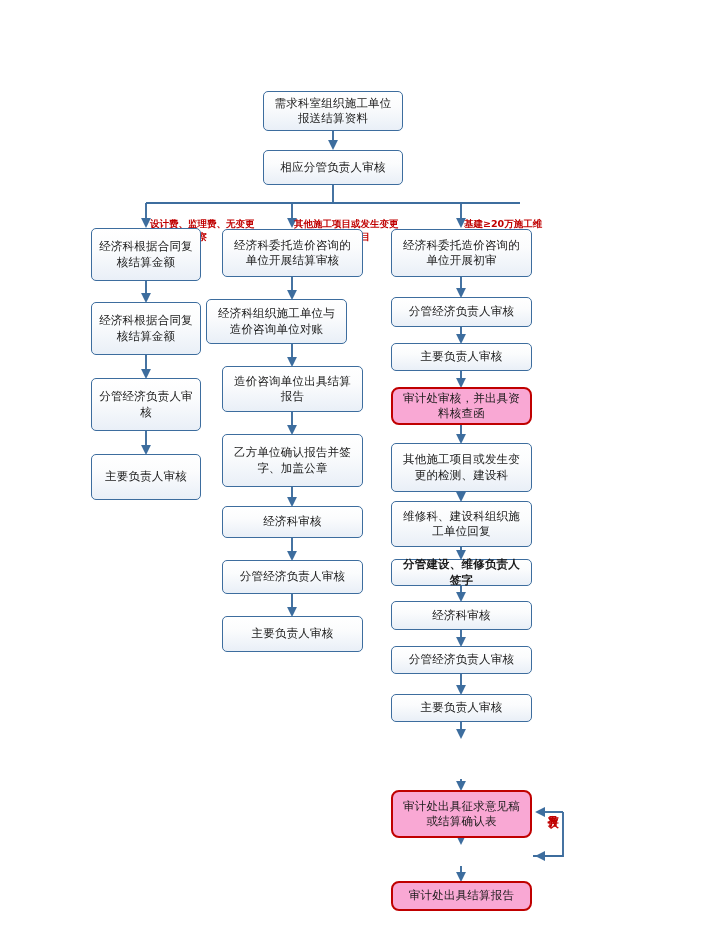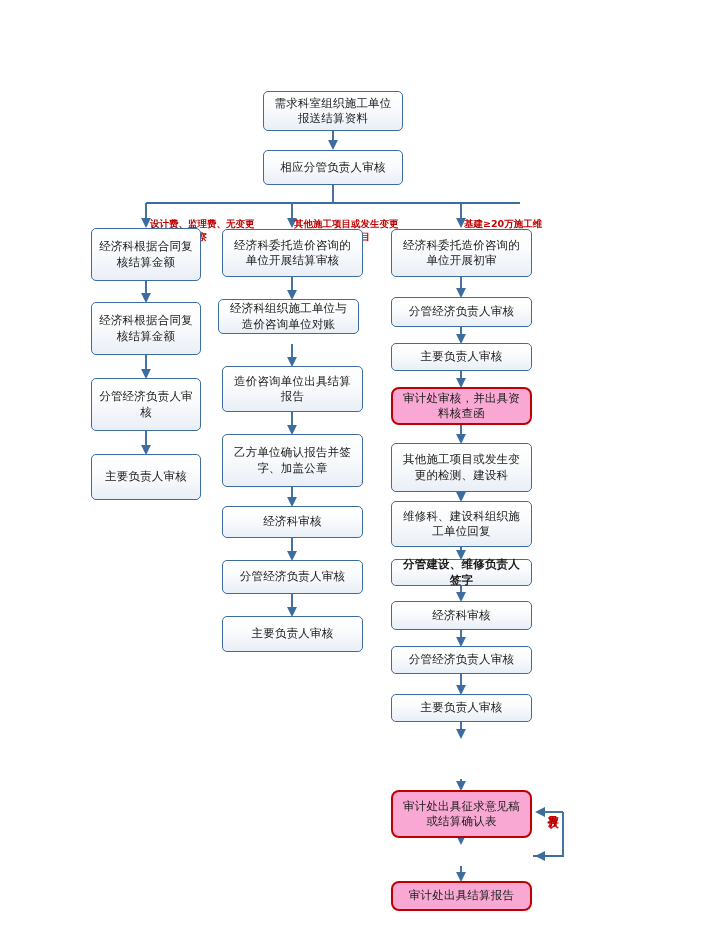--- a/index.html
+++ b/index.html
@@ -156,21 +156,21 @@
   <div class="node blue" style="left:91px; top:378px; width:110px; height:53px;">
     <span class="txt">分管经济负责人审核</span>
   </div>
   <div class="node blue" style="left:91px; top:454px; width:110px; height:46px;">
     <span class="txt">主要负责人审核</span>
   </div>
 
   <div class="node blue" style="left:222px; top:229px; width:141px; height:48px;">
     <span class="txt">经济科委托造价咨询的单位开展结算审核</span>
   </div>
-  <div class="node blue" style="left:218px; top:299px; width:141px; height:35px;">
+  <div class="node blue" style="left:206px; top:299px; width:141px; height:45px;">
     <span class="txt">经济科组织施工单位与造价咨询单位对账</span>
   </div>
   <div class="node blue" style="left:222px; top:366px; width:141px; height:46px;">
     <span class="txt">造价咨询单位出具结算报告</span>
   </div>
   <div class="node blue" style="left:222px; top:434px; width:141px; height:53px;">
     <span class="txt">乙方单位确认报告并签字、加盖公章</span>
   </div>
   <div class="node blue" style="left:222px; top:506px; width:141px; height:32px;">
     <span class="txt">经济科审核</span>

